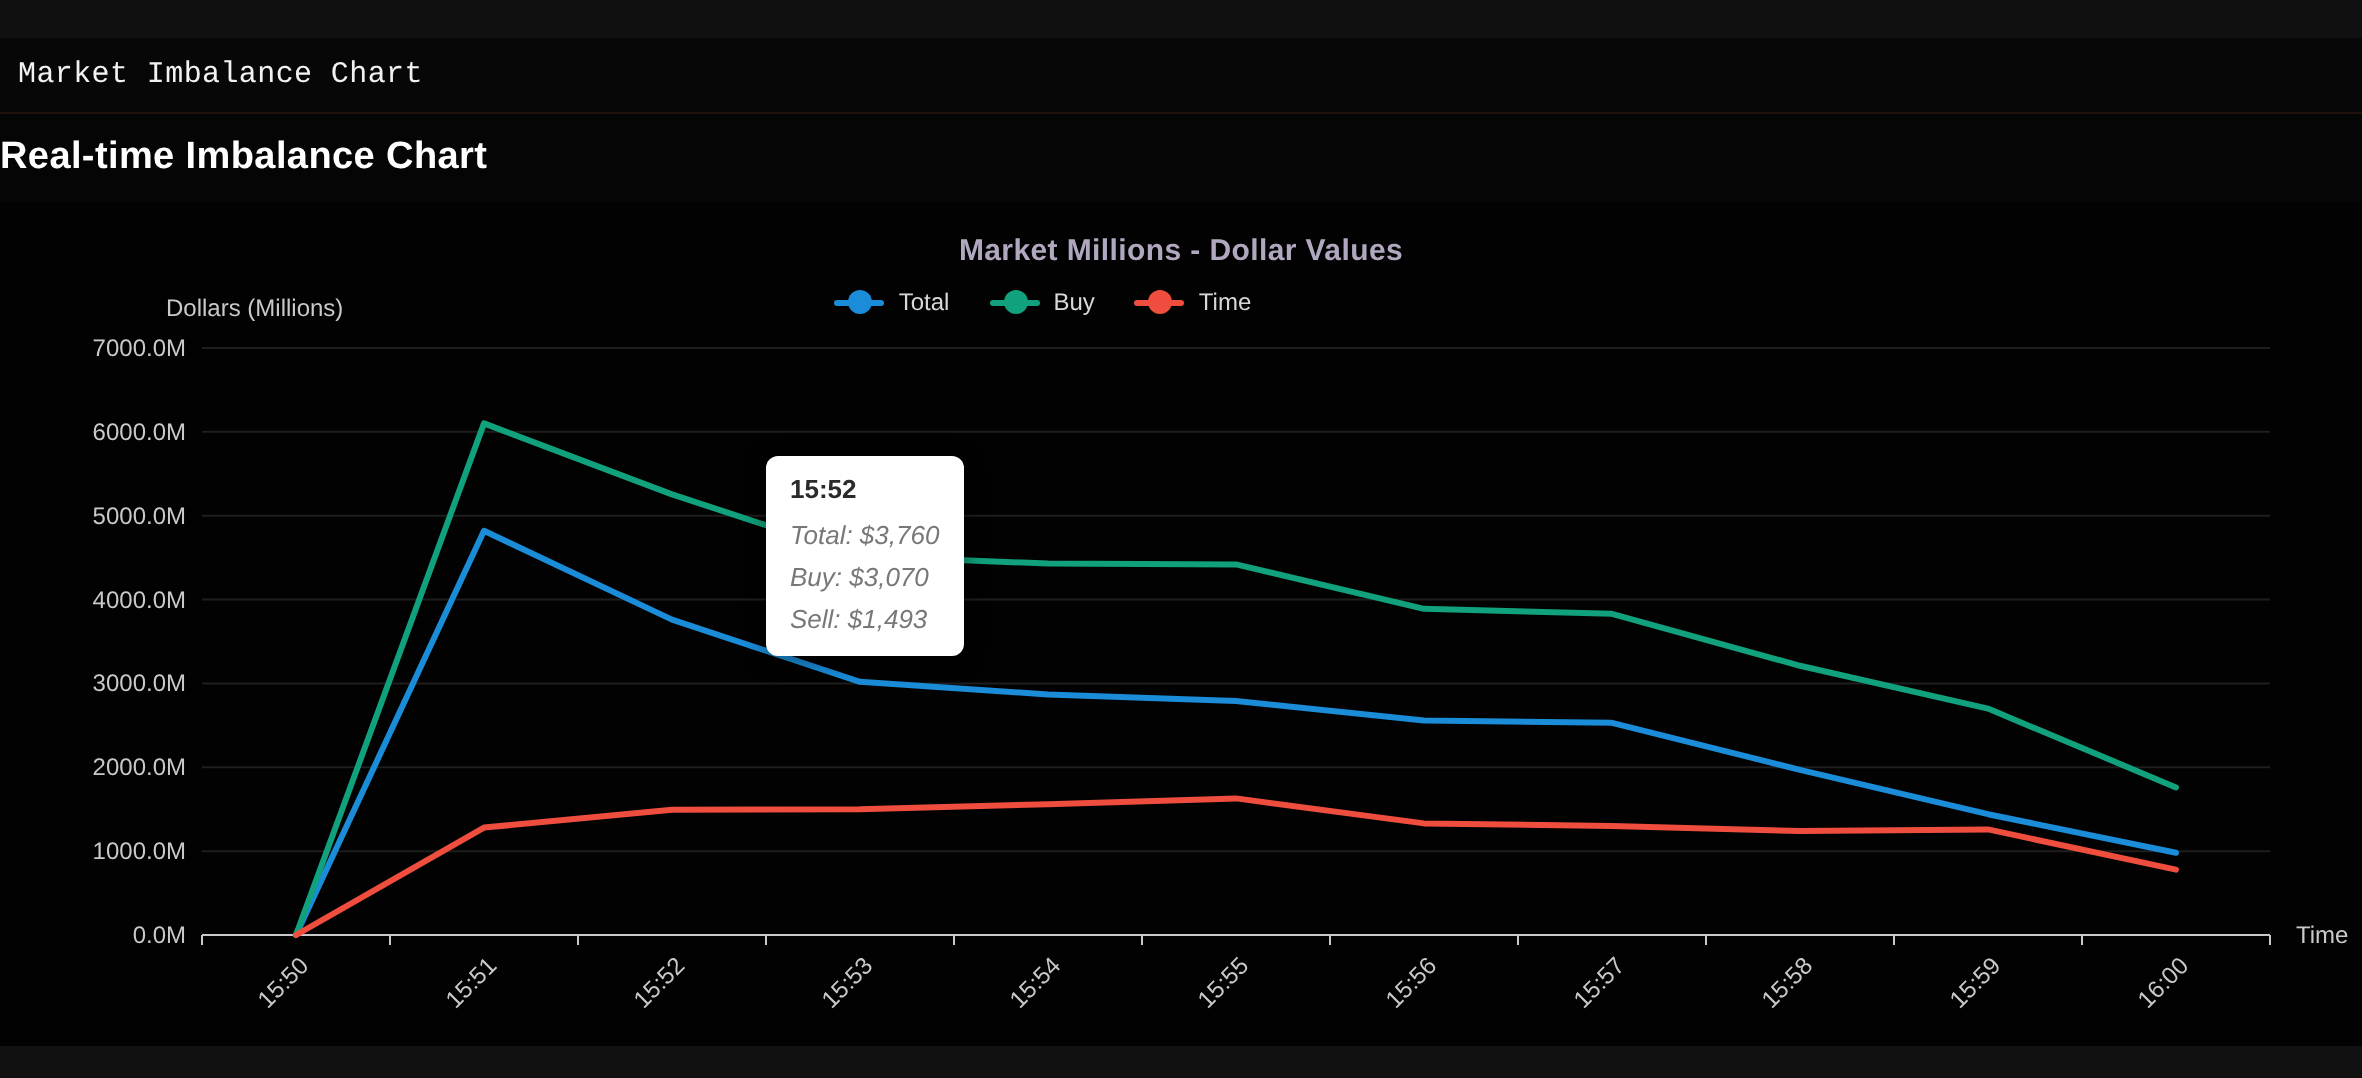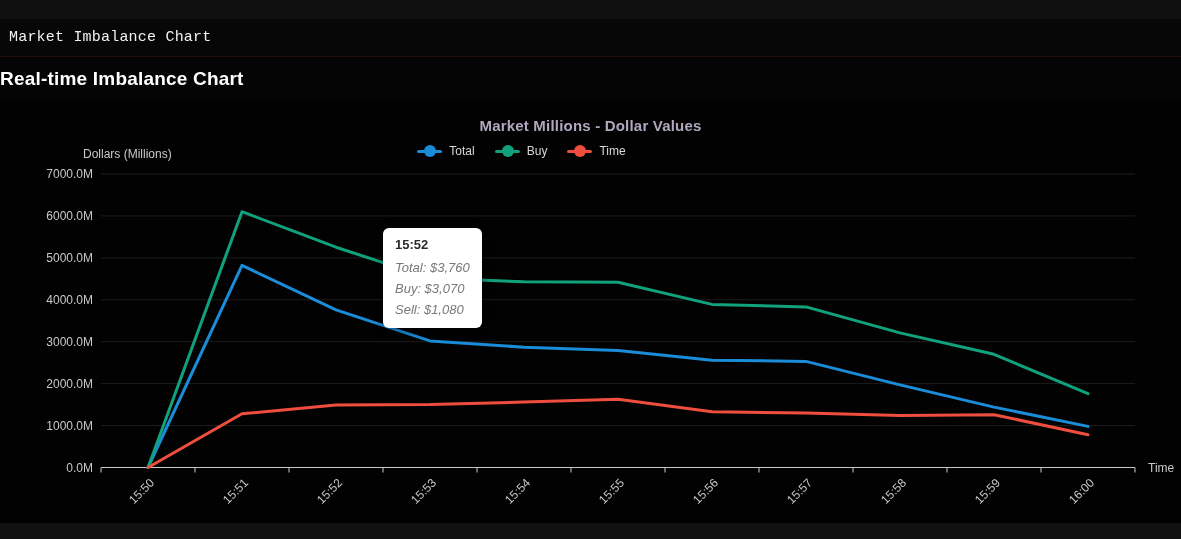--- a/index.html
+++ b/index.html
@@ -131,17 +131,17 @@
       <text x="1148" y="471.5" fill="#c9c9c9" font-size="12" font-family="&quot;Liberation Sans&quot;,sans-serif">Time</text>
       <polyline points="148.0,467.5 242.0,265.4 336.0,309.8 430.0,340.9 524.0,347.2 618.0,350.5 712.0,360.2 806.0,361.4 900.0,384.9 994.0,407.1 1088.0,426.4" fill="none" stroke="#1a8cd8" stroke-width="3" stroke-linejoin="round" stroke-linecap="round"></polyline>
       <polyline points="148.0,467.5 242.0,211.7 336.0,247.2 430.0,278.0 524.0,281.8 618.0,282.2 712.0,304.4 806.0,306.9 900.0,332.9 994.0,354.3 1088.0,393.7" fill="none" stroke="#11a17c" stroke-width="3" stroke-linejoin="round" stroke-linecap="round"></polyline>
       <polyline points="148.0,467.5 242.0,413.8 336.0,404.9 430.0,404.6 524.0,402.1 618.0,399.2 712.0,411.7 806.0,413.0 900.0,415.5 994.0,414.7 1088.0,434.8" fill="none" stroke="#ef4e3e" stroke-width="3" stroke-linejoin="round" stroke-linecap="round"></polyline>
     </svg>
 
   <div class="tooltip">
     <div class="tooltip-title">15:52</div>
     <div class="tooltip-row">Total: $3,760</div>
     <div class="tooltip-row">Buy: $3,070</div>
-    <div class="tooltip-row">Sell: $1,080</div>
+    <div class="tooltip-row">Sell: $1,493</div>
   </div>
 
   <div class="footer-strip"></div>
 </div>
 
 </body></html>

